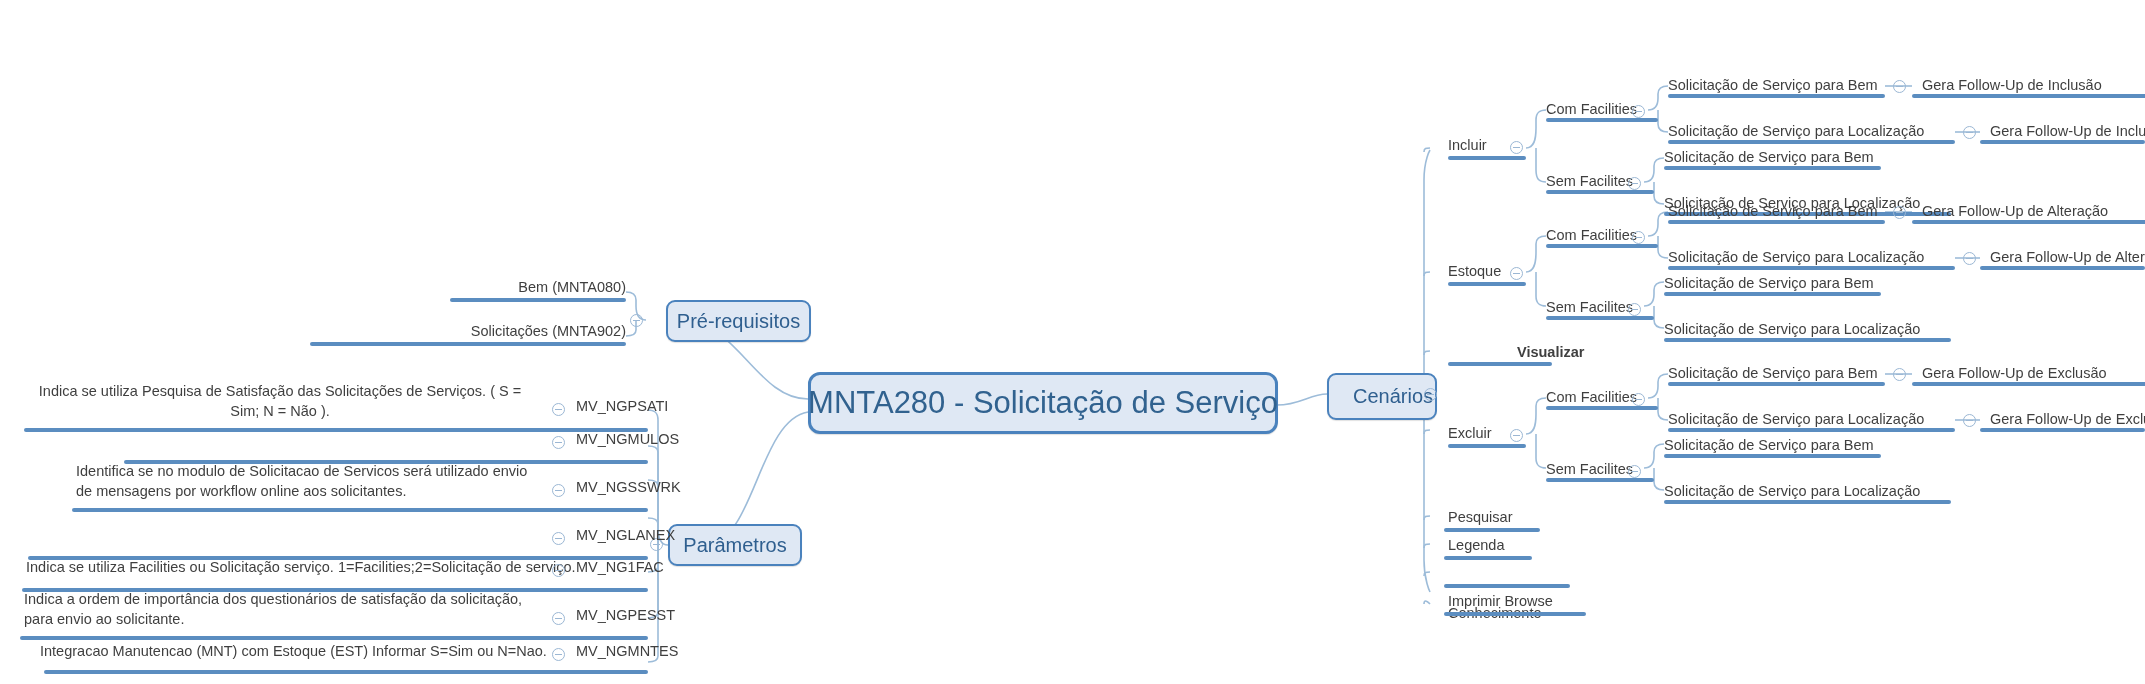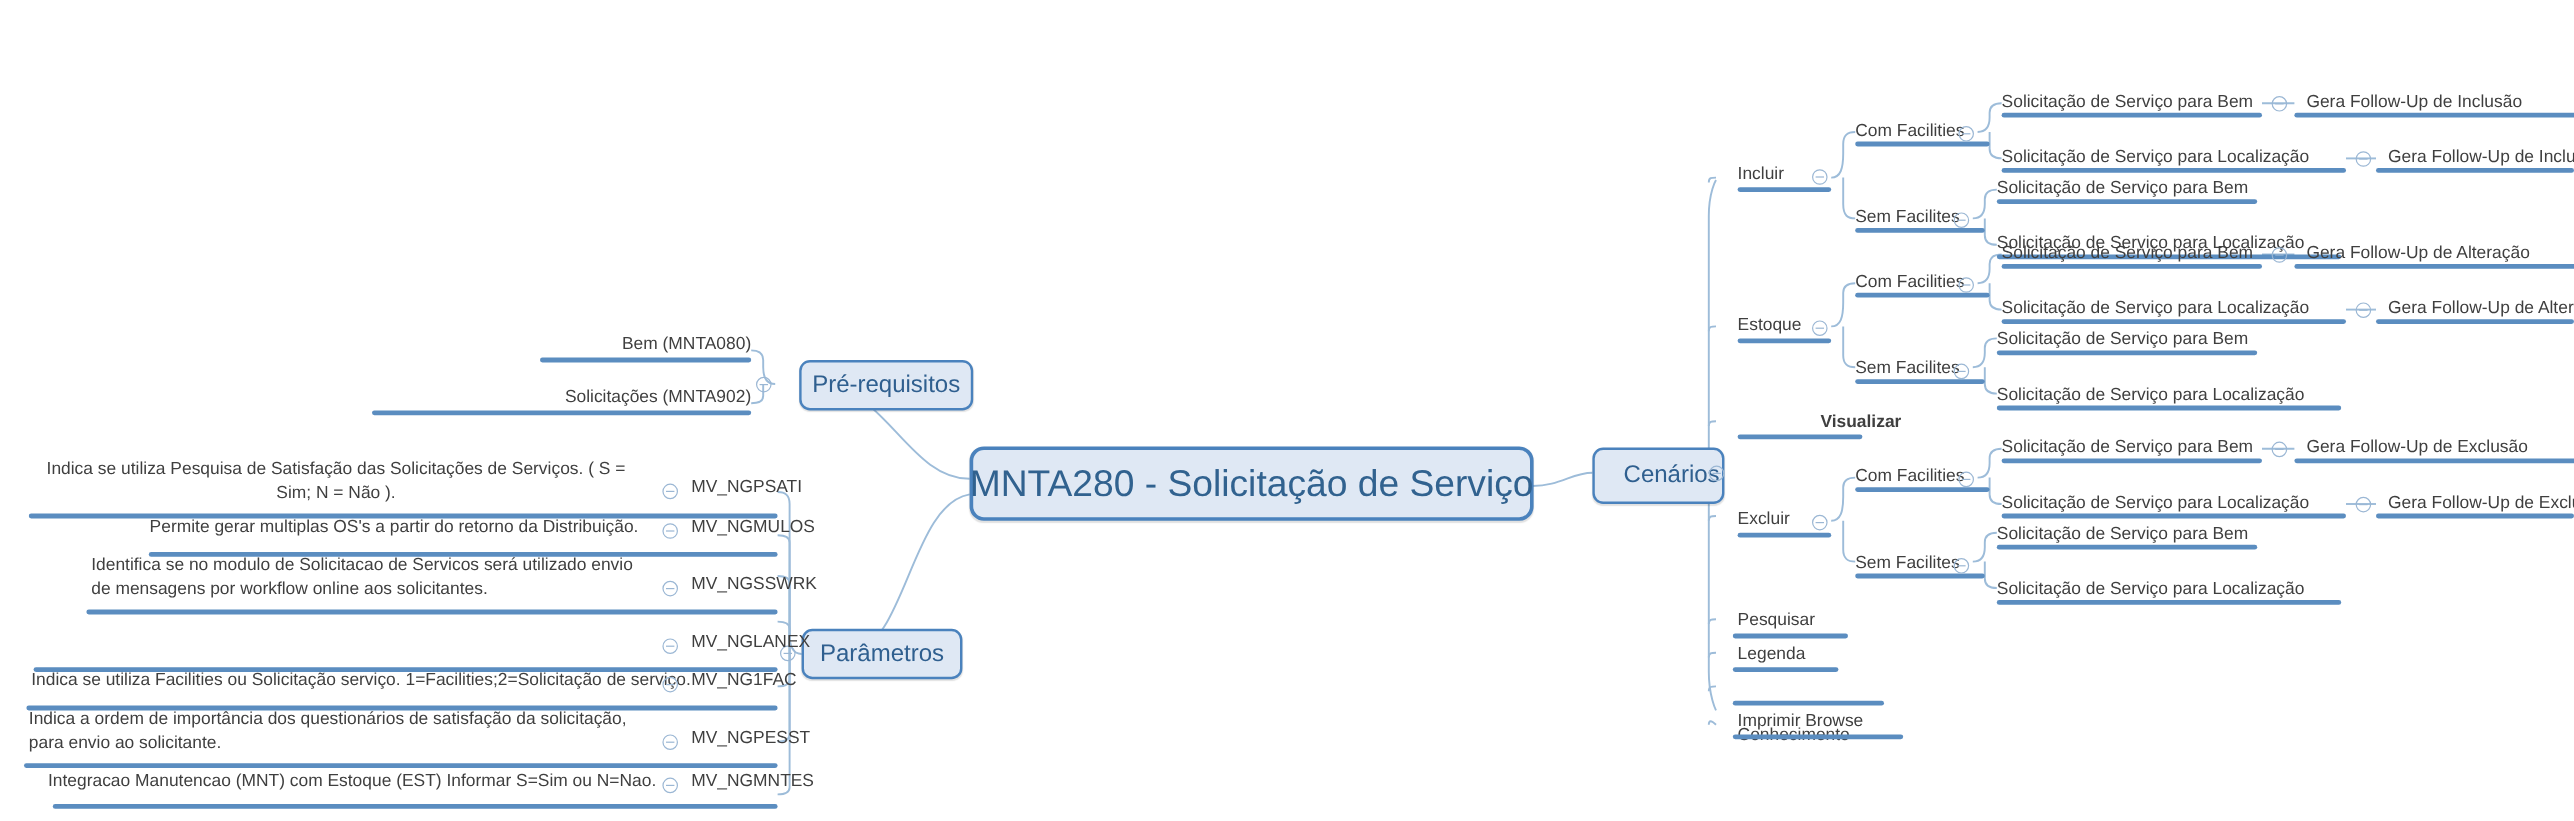--- a/index.html
+++ b/index.html
@@ -154,21 +154,20 @@
   <div class="ul" style="left:310px;top:342px;width:316px;"></div>
 
   <div class="rbox major" style="left:668px;top:524px;width:134px;height:42px;">Parâmetros</div>
   <div class="coll" style="left:650px;top:538px;"></div>
 
   <div class="leaf wrap" style="left:30px;top:382px;width:500px;text-align:center;">Indica se utiliza Pesquisa de Satisfação das Solicitações de Serviços. ( S = Sim; N = Não ).</div>
   <div class="coll" style="left:552px;top:403px;"></div>
   <div class="leaf" style="left:576px;top:397px;width:120px;">MV_NGPSATI</div>
   <div class="ul" style="left:24px;top:428px;width:624px;"></div>
 
-  <div class="leaf r" style="left:120px;top:430px;width:412px;">Permite gerar multiplas OS's a partir do retorno da Distribuição.</div>
   <div class="coll" style="left:552px;top:436px;"></div>
   <div class="leaf" style="left:576px;top:430px;width:120px;">MV_NGMULOS</div>
   <div class="ul" style="left:124px;top:460px;width:524px;"></div>
 
   <div class="leaf wrap" style="left:76px;top:462px;width:456px;">Identifica se no modulo de Solicitacao de Servicos será utilizado envio de mensagens por workflow online aos solicitantes.</div>
   <div class="coll" style="left:552px;top:484px;"></div>
   <div class="leaf" style="left:576px;top:478px;width:120px;">MV_NGSSWRK</div>
   <div class="ul" style="left:72px;top:508px;width:576px;"></div>
 
   <div class="coll" style="left:552px;top:532px;"></div>

